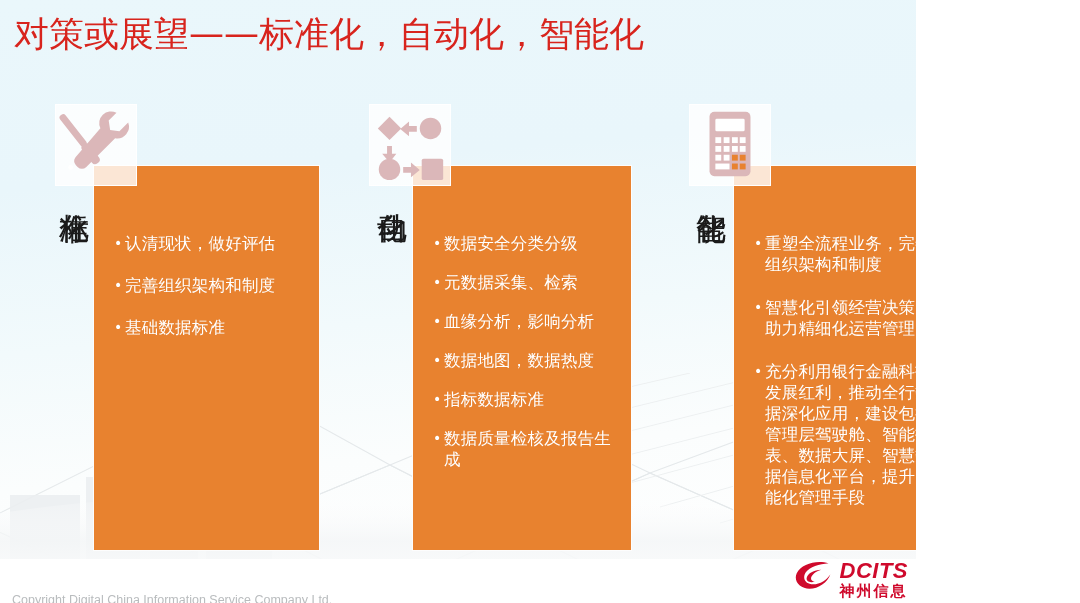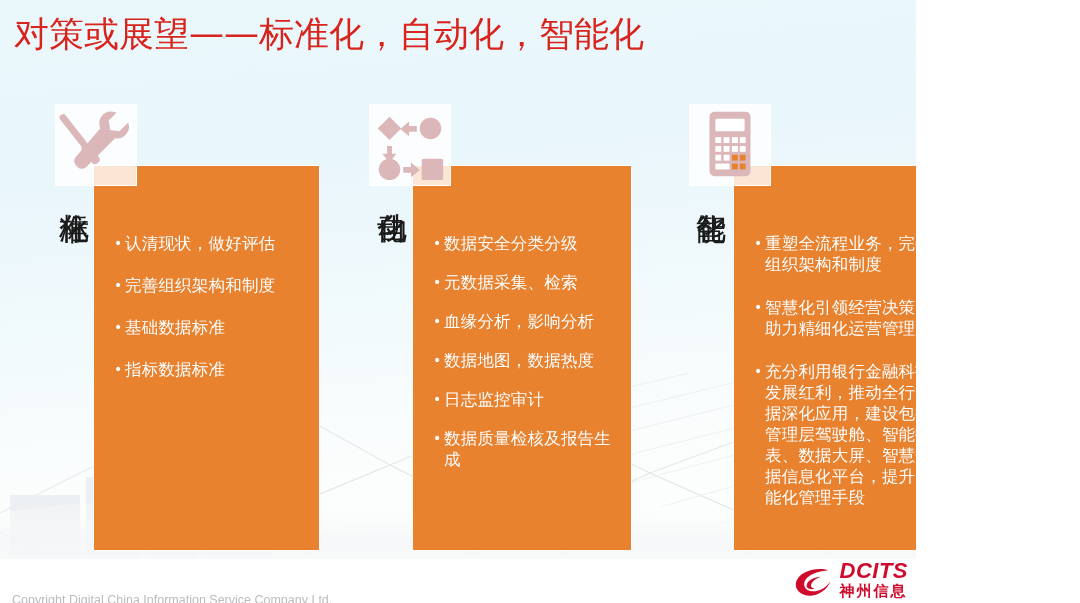--- a/index.html
+++ b/index.html
@@ -110,21 +110,21 @@
   }
   .copyright {
     position: absolute; left: 12px; bottom: -4px;
     font-size: 12.5px;
     color: #b9bcbe;
     white-space: nowrap;
     font-family: "Liberation Sans", sans-serif;
   }
   .logo {
     position: absolute; right: 8px; bottom: 4px;
-    display: flex; align-items: flex-end; gap: 6px;
+    display: flex; align-items: flex-start; gap: 6px;
   }
   .logo-mark { width: 40px; height: 32px; }
   .logo-mark svg { display: block; width: 100%; height: 100%; }
   .logo-text { display: flex; flex-direction: column; line-height: 1; }
   .logo-en {
     font-family: "Liberation Sans", sans-serif;
     font-size: 22px; font-weight: bold; font-style: italic;
     color: #cf0a2c; letter-spacing: 0.5px;
   }
   .logo-cn {
@@ -193,21 +193,20 @@
       </g>
     </svg>
   </div>
   <div class="vlabel" id="vlabel-0">标准化</div>
 
   <div class="panel" id="panel-0">
     <ul class="bullets">
       <li>认清现状，做好评估</li>
       <li>完善组织架构和制度</li>
       <li>基础数据标准</li>
-      <li>指标数据标准</li>
     </ul>
   </div>
 
   <div class="col" id="col-1"></div>
 
   <div class="icon-box" id="iconbox-1">
     <svg viewBox="0 0 82 82" aria-hidden="true">
       <g fill="#dbb7b9">
 
         <path d="M20 12 L32 24 L20 36 L8 24 Z"></path>
@@ -227,21 +226,21 @@
     </svg>
   </div>
   <div class="vlabel" id="vlabel-1">自动化</div>
 
   <div class="panel" id="panel-1">
     <ul class="bullets">
       <li>数据安全分类分级</li>
       <li>元数据采集、检索</li>
       <li>血缘分析，影响分析</li>
       <li>数据地图，数据热度</li>
-      <li>日志监控审计</li>
+      <li>指标数据标准</li>
       <li>数据质量检核及报告生成</li>
     </ul>
   </div>
 
   <div class="col" id="col-2"></div>
 
   <div class="icon-box" id="iconbox-2">
     <svg viewBox="0 0 82 82" aria-hidden="true">
       <rect x="20" y="7" width="42" height="66" rx="5" fill="#dbb7b9"></rect>
       <rect x="26" y="14" width="30" height="13" rx="1.5" fill="#ffffff"></rect>

